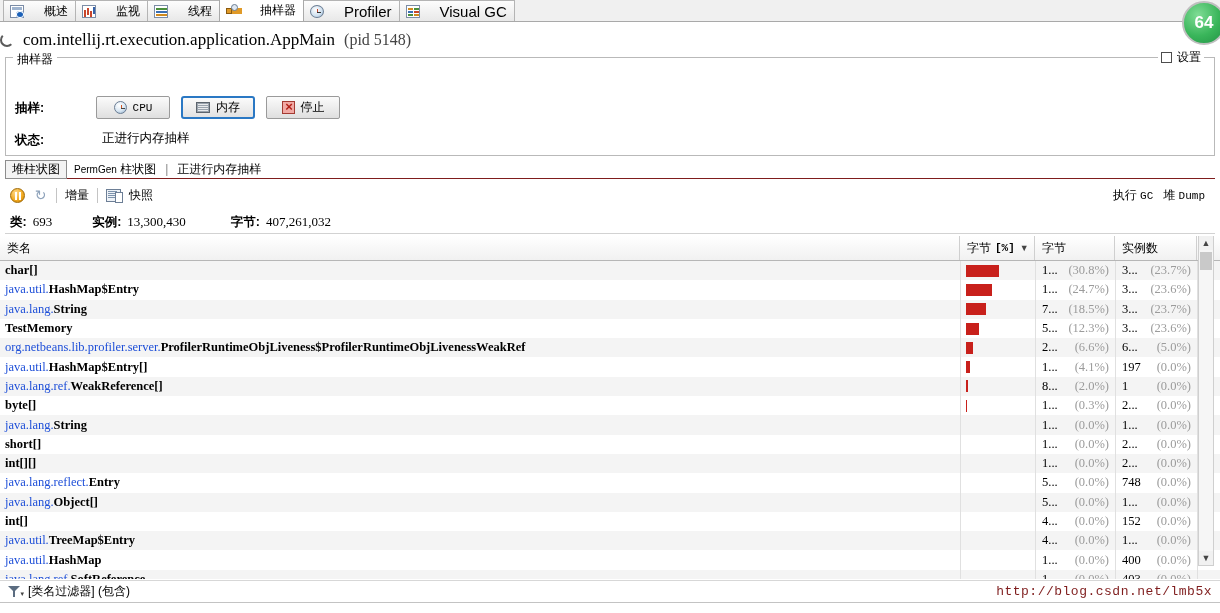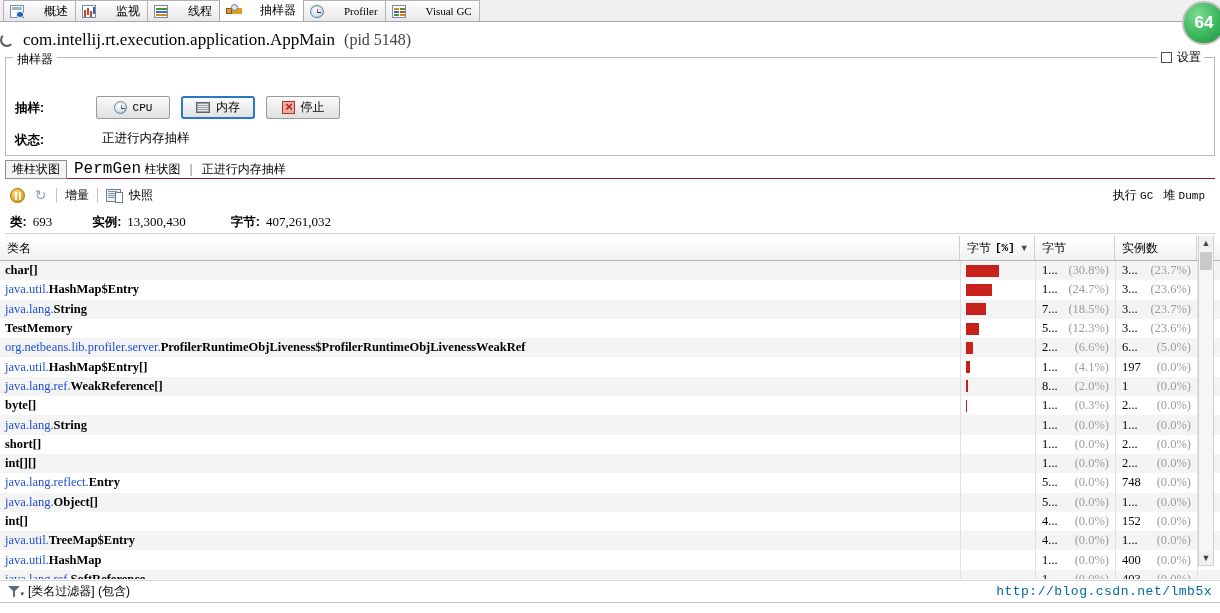--- a/index.html
+++ b/index.html
@@ -29,21 +29,21 @@
     margin-right:-1px;
     font-size:12px; line-height:21px;
     white-space:nowrap;
     cursor:default;
   }
   .tab.active {
     background:#ffffff; height:22px; border-color:#a9a9a9;
     position:relative; z-index:3;
   }
   .tab .tlabel { font-size:12px; }
-  .tab .tlabel.mono { font-family:Liberation Serif, serif; font-size:11px; }
+  .tab .tlabel.mono { font-family:Liberation Sans, sans-serif; font-size:15px; }
   .ticon { width:14px; height:13px; display:inline-block; position:relative; flex:0 0 auto; }
 
   
   .ic-overview { background:#fff; border:1px solid #7b8ca6; }
   .ic-overview:before{content:"";position:absolute;left:1px;top:1px;right:1px;height:3px;background:#9fb4cf;}
   .ic-overview:after{content:"";position:absolute;left:5px;top:5px;width:8px;height:7px;border-radius:50%;background:#1c61b8;
     box-shadow:inset 0 0 0 1px #fff;}
   .ic-monitor { background:#fff; border:1px solid #7b8ca6; overflow:hidden;}
   .ic-monitor:before{content:"";position:absolute;left:1px;top:4px;width:2px;height:7px;background:#c8462c;
     box-shadow:3px -2px 0 #c8462c, 6px 1px 0 #c8462c, 9px -3px 0 #3560a8;}
@@ -134,21 +134,21 @@
   .statusval { position:absolute; left:96px; top:72px; font-size:12.5px; }
 
   
   .subtabs {
     position:absolute; left:5px; top:160px; width:1210px; height:19px;
     display:flex; align-items:center; gap:0;
     border-bottom:1px solid #7f1d1d;
   }
   .subtab { padding:1px 7px; font-size:12px; cursor:default; white-space:nowrap; }
   .subtab.active { border:1px solid #8d8d8d; background:#f3f3f3; padding:0 6px; }
-  .subtab .mono { font-family:Liberation Mono, monospace; font-size:16px; }
+  .subtab .mono { font-family:Liberation Sans, sans-serif; font-size:10px; }
   .vsep { color:#888; padding:0 2px; }
 
   
   .minibar {
     position:absolute; left:5px; top:184px; width:1210px; height:22px;
     display:flex; align-items:center; gap:8px; padding-left:5px;
   }
   .mb-pause { width:15px;height:15px;border-radius:50%;
     background:radial-gradient(circle at 38% 30%, #ffd98a, #f0a81e 60%, #c97f06);
     border:1px solid #a06a05; position:relative; flex:0 0 auto;}
@@ -237,21 +237,21 @@
   .funnel { width:14px;height:13px;position:relative;flex:0 0 auto;}
   .funnel:before{content:"";position:absolute;left:0;top:1px;border-left:6px solid transparent;
     border-right:6px solid transparent;border-top:6px solid #5b6c80;}
   .funnel:after{content:"";position:absolute;left:5px;top:6px;width:2px;height:6px;background:#5b6c80;}
   .funnel .carat{position:absolute;right:-2px;bottom:0;font-size:7px;color:#444;}
   .filtertxt { font-size:12px; color:#000; }
   .watermark {
     position:absolute; right:8px; top:580px; height:22px;
     display:flex; align-items:center;
     font-family:"Liberation Mono", monospace; font-size:13px;
-    color:#0369a1; letter-spacing:.5px; pointer-events:none;
+    color:#7f1d1d; letter-spacing:.5px; pointer-events:none;
   }
   .bottomline { position:absolute; left:0; top:602px; width:1220px; height:11px; border-top:1px solid #c3c3c3; background:#fff;}
 </style>
 </head>
 <body>
 
 <div class="app">
 
   <div class="tabbar">
     <div style="width:3px"></div>

